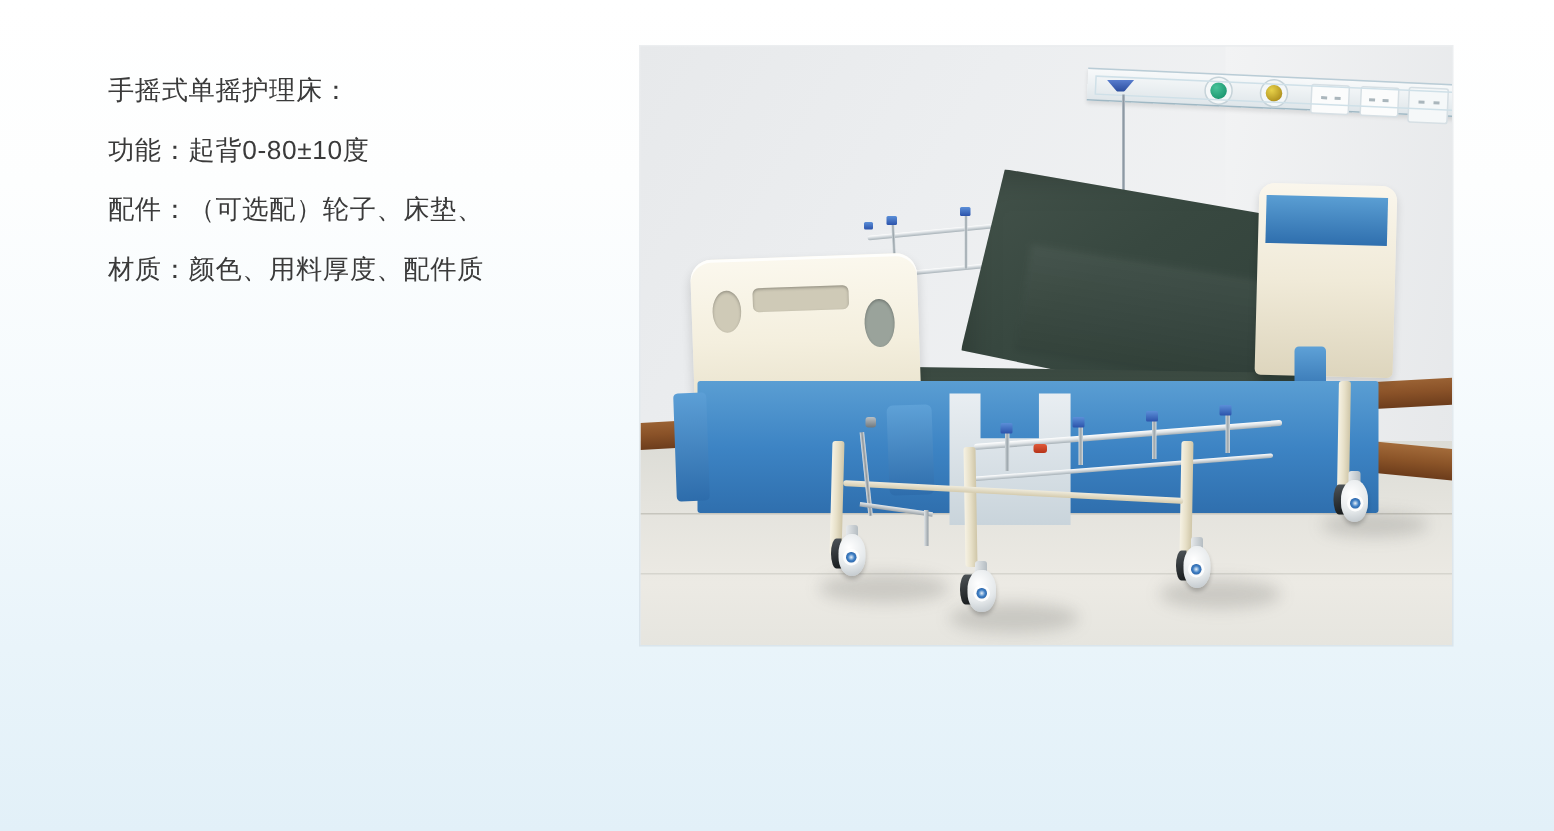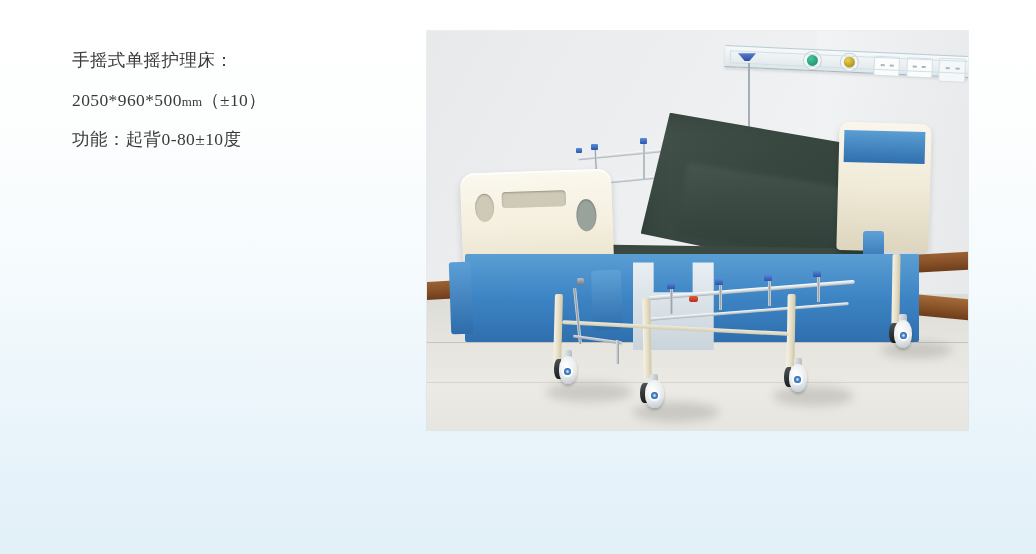--- a/index.html
+++ b/index.html
@@ -8,21 +8,21 @@
     font-family:"Liberation Sans","DejaVu Sans",sans-serif;
     background:linear-gradient(to bottom,#ffffff 0%,#fdfefe 22%,#f4fafd 52%,#e9f4fa 78%,#e2f0f8 100%);
     position:relative;
   }
 
   
   #spec-text{
     position:absolute; left:72px; top:52px; width:330px;
     color:#3a3a3a; font-size:17.5px; line-height:1;
   }
-  .spec-line{ margin-bottom:22px; white-space:nowrap; letter-spacing:.4px;font-family:Liberation Serif, serif; }
+  .spec-line{ margin-bottom:22px; white-space:nowrap; letter-spacing:.4px; }
   .spec-line.indent{ padding-left:58px; }
   .unit-sm{ font-size:13px; letter-spacing:0; }
 
   
   #product-photo{
     position:absolute; left:427px; top:31px; width:541px; height:399px;
     overflow:hidden; background:#e8eaec;
     box-shadow:0 0 0 1px rgba(150,160,170,.18);
   }
   .ph{ position:absolute; }
@@ -204,23 +204,24 @@
   .sh2{ left:38%; top:93%; width:16%; height:5%; }
   .sh3{ left:64%; top:89%; width:15%; height:5%; }
   .sh4{ left:84%; top:78%; width:13%; height:4%; }
 </style>
 </head>
 <body>
 
 <div id="spec-text">
   <div class="spec-line">手摇式单摇护理床：</div>
 
-  <div class="spec-line"><span>2050*960*500</span><span class="unit-sm">mm</span><span>（±10）</span></div>
 
   <div class="spec-line">功能：起背0-80±10度</div>
+  <div class="spec-line">配件：（可选配）轮子、床垫、</div>
+  <div class="spec-line">材质：颜色、用料厚度、配件质</div>
 </div>
 
 <div id="product-photo" title="手摇式单摇护理床产品实拍图">
 
   <div class="ph wall"></div>
   <div class="ph wall-right"></div>
   <div class="ph floor"></div>
   <div class="ph baseboard"></div>
   <div class="ph baseboard2"></div>
   <div class="ph floor-seam"></div>

